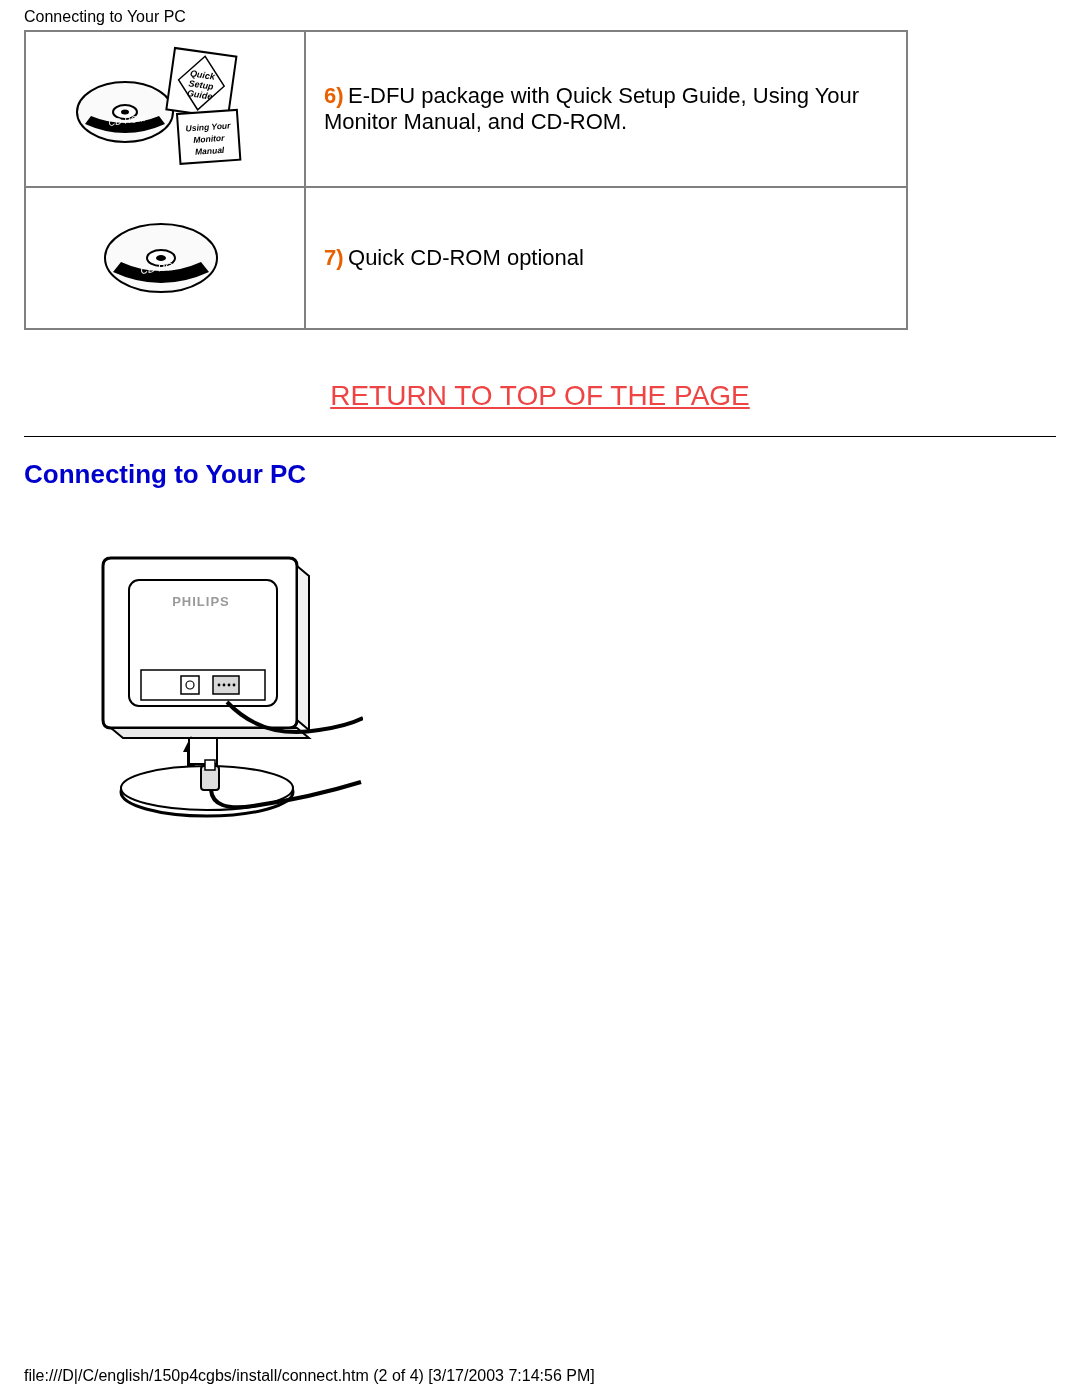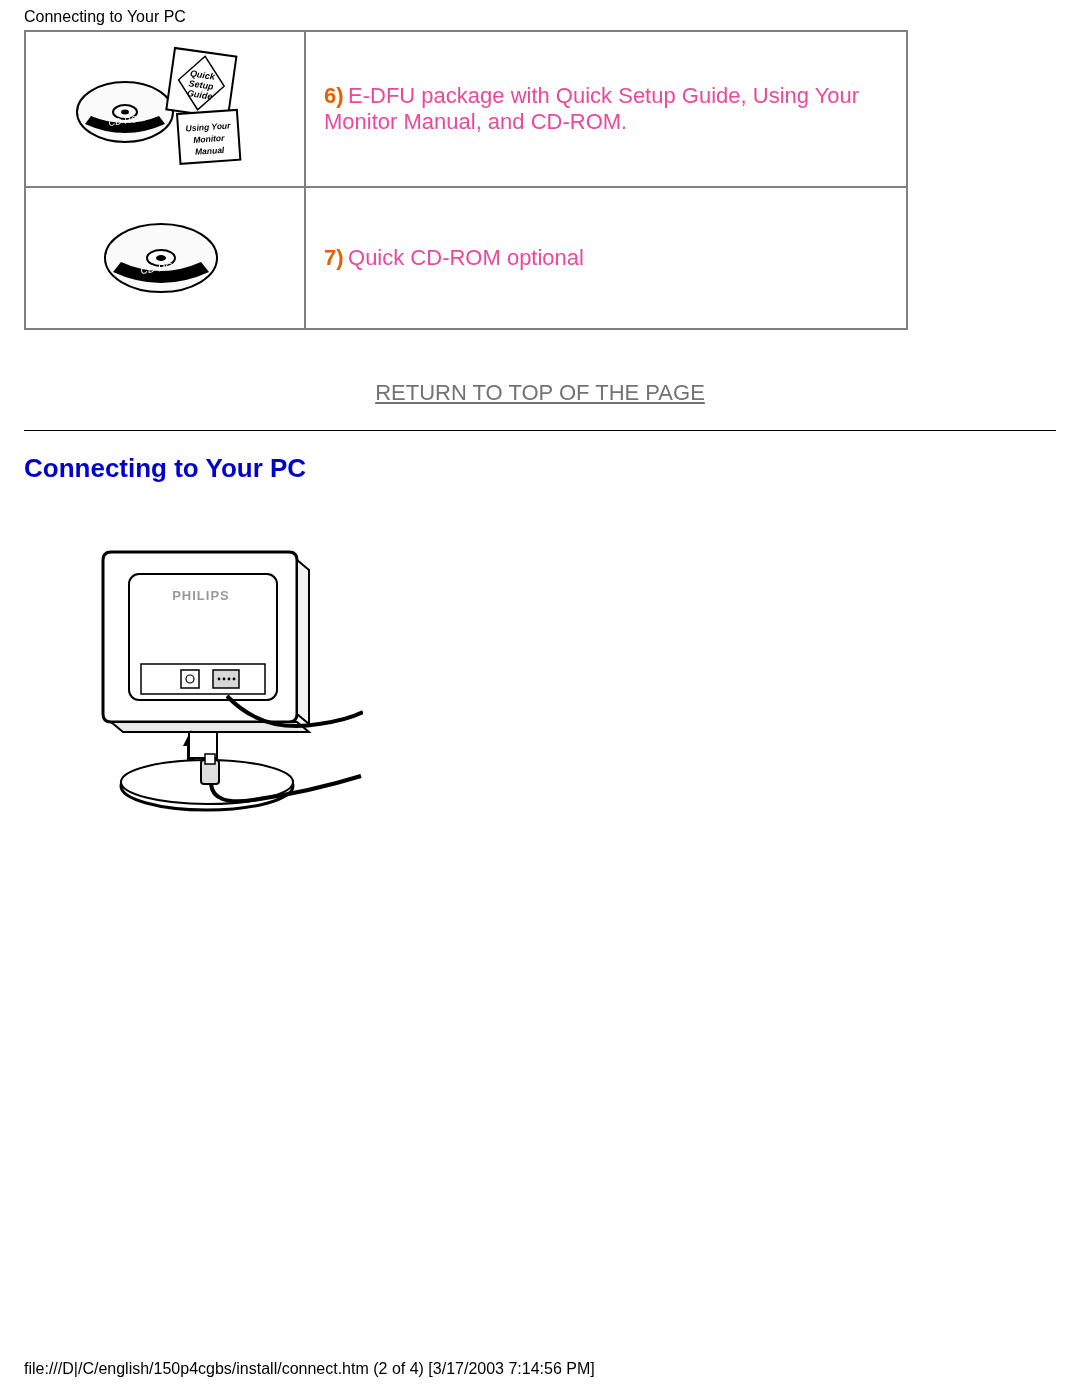--- a/index.html
+++ b/index.html
@@ -36,31 +36,31 @@
       padding: 10px 10px;
     }
     table.items tr.row6 td { height: 130px; }
     table.items tr.row7 td { height: 116px; }
     .num {
       color: #E86100;
       font-weight: bold;
       font-size: 22px;
     }
     .desc {
-      color: #ec4899;
+      color: #000000;
       font-size: 22px;
     }
     .return-link-wrap {
       text-align: center;
       margin: 50px 0 24px 0;
     }
     .return-link {
-      color: #737373;
+      color: #ef4444;
       text-decoration: underline;
-      font-size: 22px;
+      font-size: 28px;
       cursor: pointer;
     }
     hr.section-sep {
       border: none;
       border-top: 1px solid #000;
       margin: 0 0 18px 0;
     }
     .section-heading {
       color: #0000CC;
       font-weight: bold;
@@ -82,21 +82,21 @@
       font-size: 24px;
     }
     .step-num {
       font-weight: bold;
       color: #000000;
       font-size: 24px;
     }
     .footer-path {
       position: absolute;
       left: 24px;
-      bottom: 19px;
+      bottom: 12px;
       font-size: 16px;
     }
     
     .svg-illus { display: inline-block; }
   </style>
 </head>
 <body>
 
 <div class="header-title">Connecting to Your PC</div>
 

